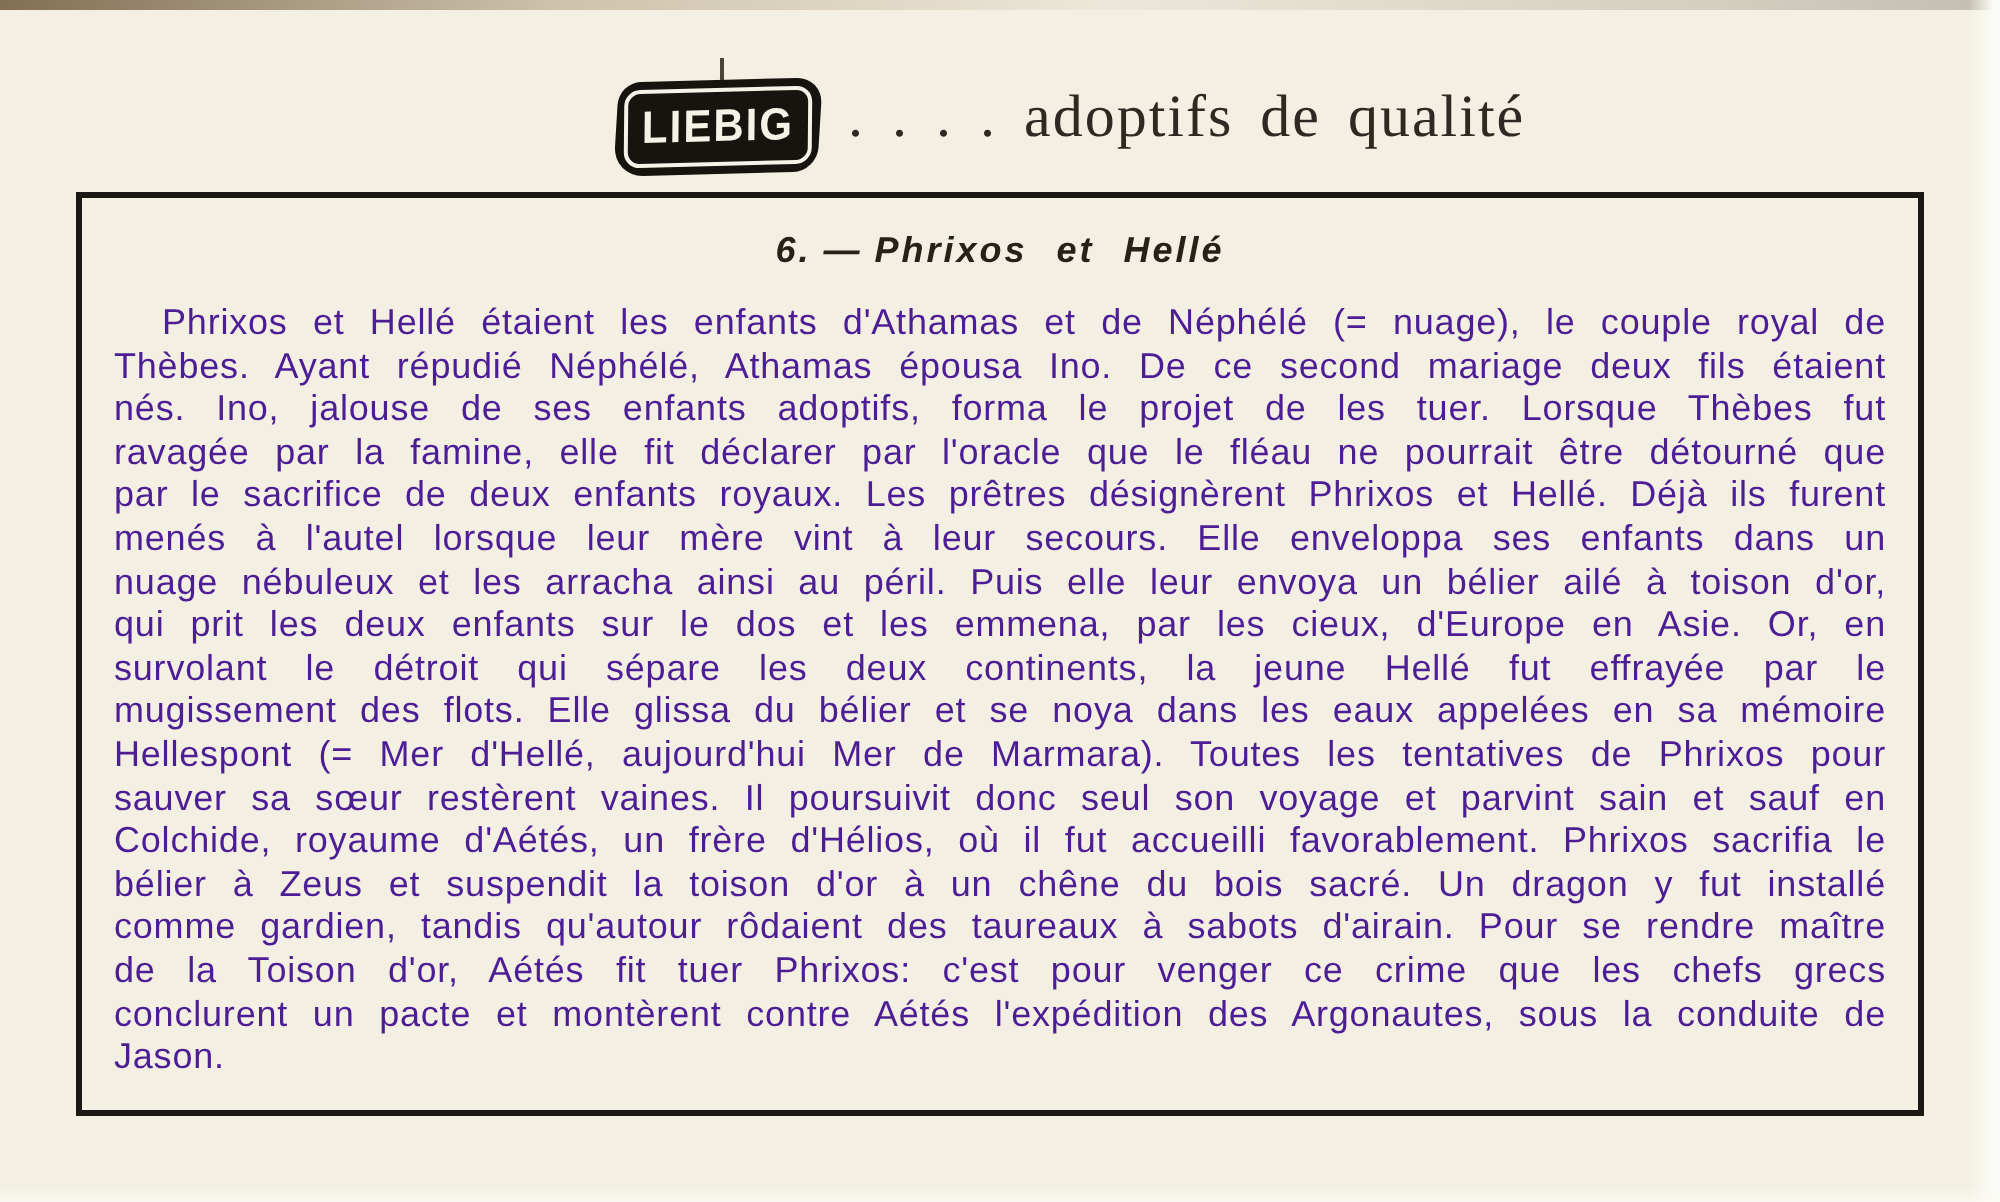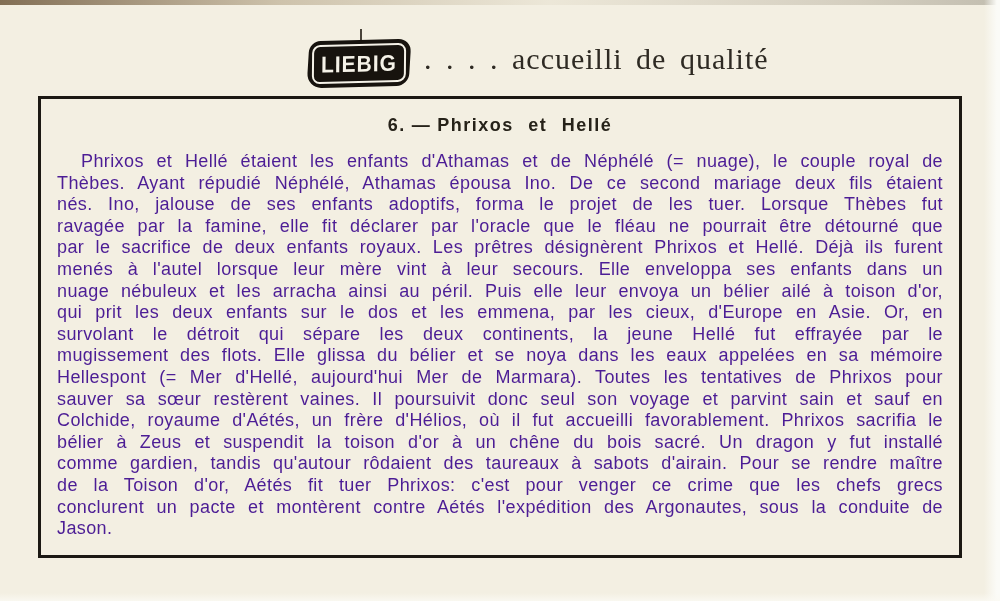--- a/index.html
+++ b/index.html
@@ -55,21 +55,21 @@
     position:absolute;left:38px;top:96px;
     width:924px;height:462px;
     border:3px solid #1b1813;
     box-sizing:border-box;
     background:transparent;
     padding:16px 14px 0 14px;
   }
   .story-title{
     margin:0;text-align:center;
     font-size:18px;font-weight:bold;color:#262219;
-    letter-spacing:1.5px;word-spacing:8px;
+    letter-spacing:1.5px;word-spacing:8px;font-style:italic;
   }
   .story-title .dash{padding:0 6px;}
   .story-body{
     margin:15px 2px 0 2px;
     font-size:18px;line-height:21.6px;
     color:#4c1d95;
     text-align:justify;
     text-indent:24px;
     letter-spacing:0.4px;word-spacing:5.5px;
   }
@@ -85,21 +85,21 @@
 
   <header class="header">
     <div class="logo-wrap">
       <div class="logo-tick"></div>
       <div class="logo-plate">
         <div class="logo-inner">
           <span class="logo-text">LIEBIG</span>
         </div>
       </div>
     </div>
-    <div class="tagline">. . . . accueilli de qualité</div>
+    <div class="tagline">. . . . adoptifs de qualité</div>
   </header>
 
   <main class="text-box">
     <h1 class="story-title"><span>6.</span><span class="dash">—</span><span>Phrixos et Hellé</span></h1>
     <p class="story-body">Phrixos et Hellé étaient les enfants d'Athamas et de Néphélé (= nuage), le couple royal de Thèbes. Ayant répudié Néphélé, Athamas épousa Ino. De ce second mariage deux fils étaient nés. Ino, jalouse de ses enfants adoptifs, forma le projet de les tuer. Lorsque Thèbes fut ravagée par la famine, elle fit déclarer par l'oracle que le fléau ne pourrait être détourné que par le sacrifice de deux enfants royaux. Les prêtres désignèrent Phrixos et Hellé. Déjà ils furent menés à l'autel lorsque leur mère vint à leur secours. Elle enveloppa ses enfants dans un nuage nébuleux et les arracha ainsi au péril. Puis elle leur envoya un bélier ailé à toison d'or, qui prit les deux enfants sur le dos et les emmena, par les cieux, d'Europe en Asie. Or, en survolant le détroit qui sépare les deux continents, la jeune Hellé fut effrayée par le mugissement des flots. Elle glissa du bélier et se noya dans les eaux appelées en sa mémoire Hellespont (= Mer d'Hellé, aujourd'hui Mer de Marmara). Toutes les tentatives de Phrixos pour sauver sa sœur restèrent vaines. Il poursuivit donc seul son voyage et parvint sain et sauf en Colchide, royaume d'Aétés, un frère d'Hélios, où il fut accueilli favorablement. Phrixos sacrifia le bélier à Zeus et suspendit la toison d'or à un chêne du bois sacré. Un dragon y fut installé comme gardien, tandis qu'autour rôdaient des taureaux à sabots d'airain. Pour se rendre maître de la Toison d'or, Aétés fit tuer Phrixos: c'est pour venger ce crime que les chefs grecs conclurent un pacte et montèrent contre Aétés l'expédition des Argonautes, sous la conduite de Jason.</p>
   </main>
 
 </div>
 
 </body></html>

